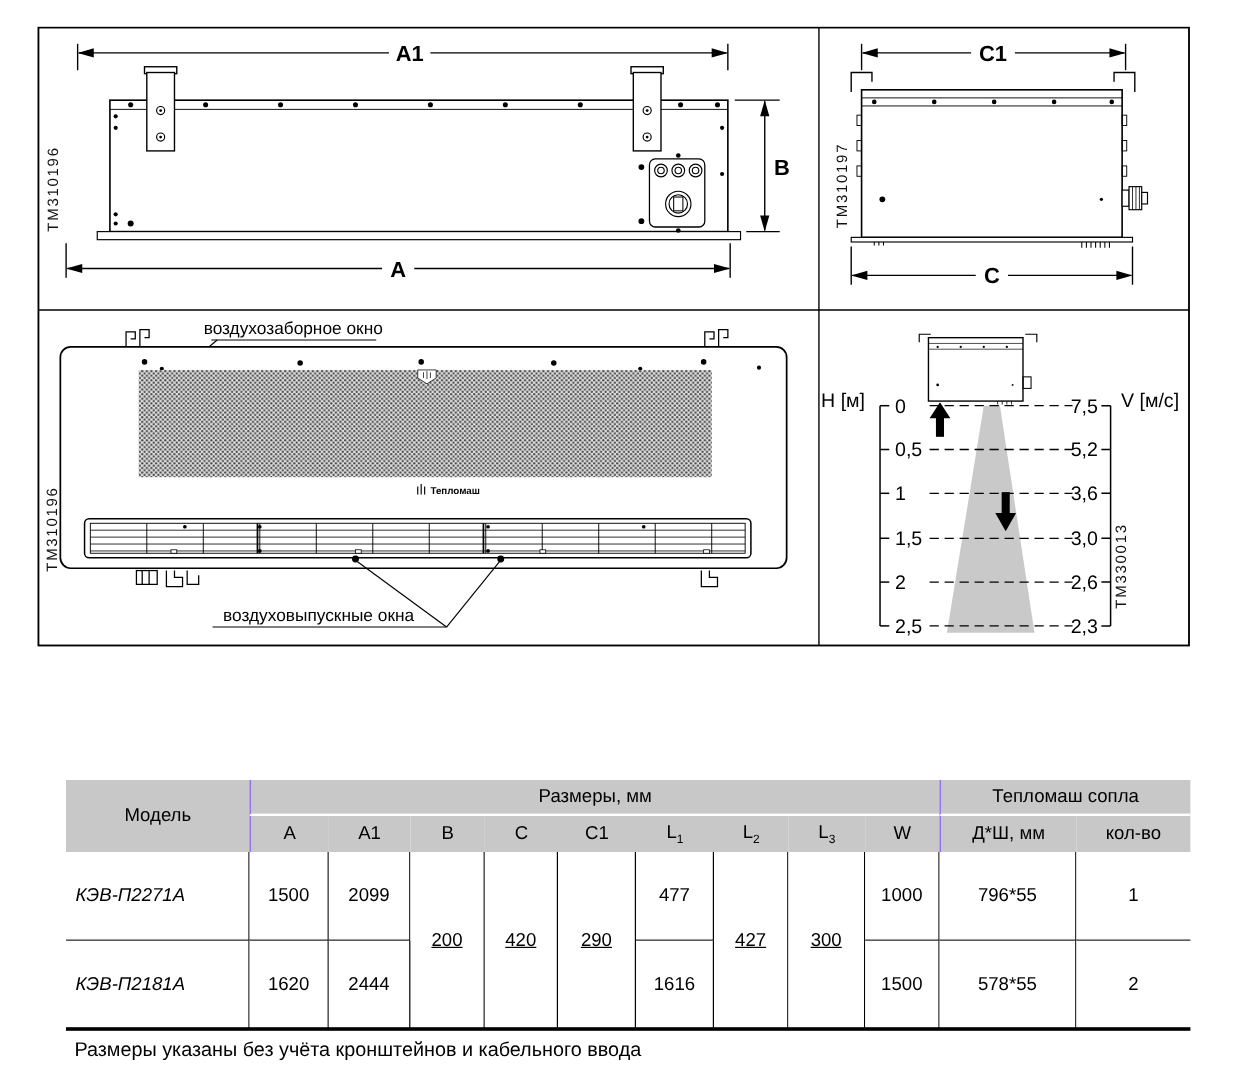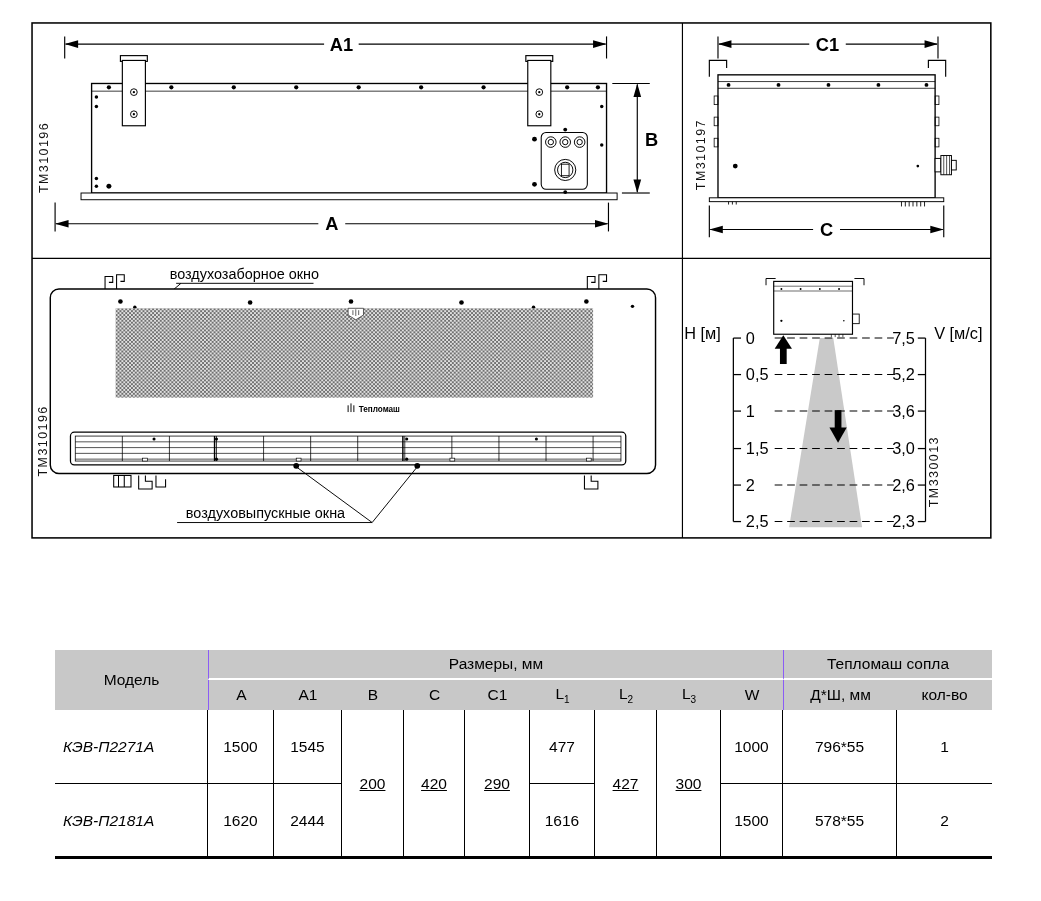--- a/index.html
+++ b/index.html
@@ -401,21 +401,21 @@
         <th class="sub"><span>L</span><sub>3</sub></th>
         <th class="sub"><span>W</span></th>
         <th class="sub gl"><span>Д*Ш, мм</span></th>
         <th class="sub"><span>кол-во</span></th>
       </tr>
     </thead>
     <tbody>
       <tr class="r1">
         <td class="model">КЭВ-П2271А</td>
         <td>1500</td>
-        <td>1545</td>
+        <td>2099</td>
         <td rowspan="2" class="mg">200</td>
         <td rowspan="2" class="mg">420</td>
         <td rowspan="2" class="mg">290</td>
         <td>477</td>
         <td rowspan="2" class="mg">427</td>
         <td rowspan="2" class="mg">300</td>
         <td>1000</td>
         <td>796*55</td>
         <td class="last">1</td>
       </tr>
@@ -425,13 +425,14 @@
         <td>2444</td>
         <td>1616</td>
         <td>1500</td>
         <td>578*55</td>
         <td class="last">2</td>
       </tr>
     </tbody>
   </table>
   <div class="table-bottom-rule"></div>
 
+  <div class="footnote">Размеры указаны без учёта кронштейнов и кабельного ввода</div>
 </div>
 
 </body></html>

